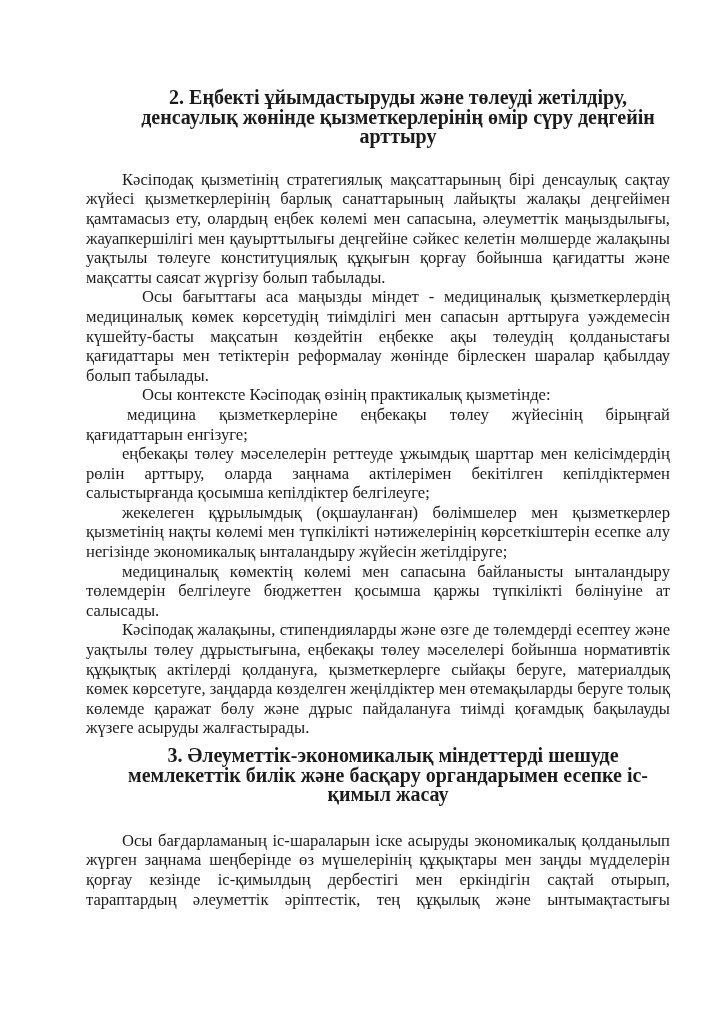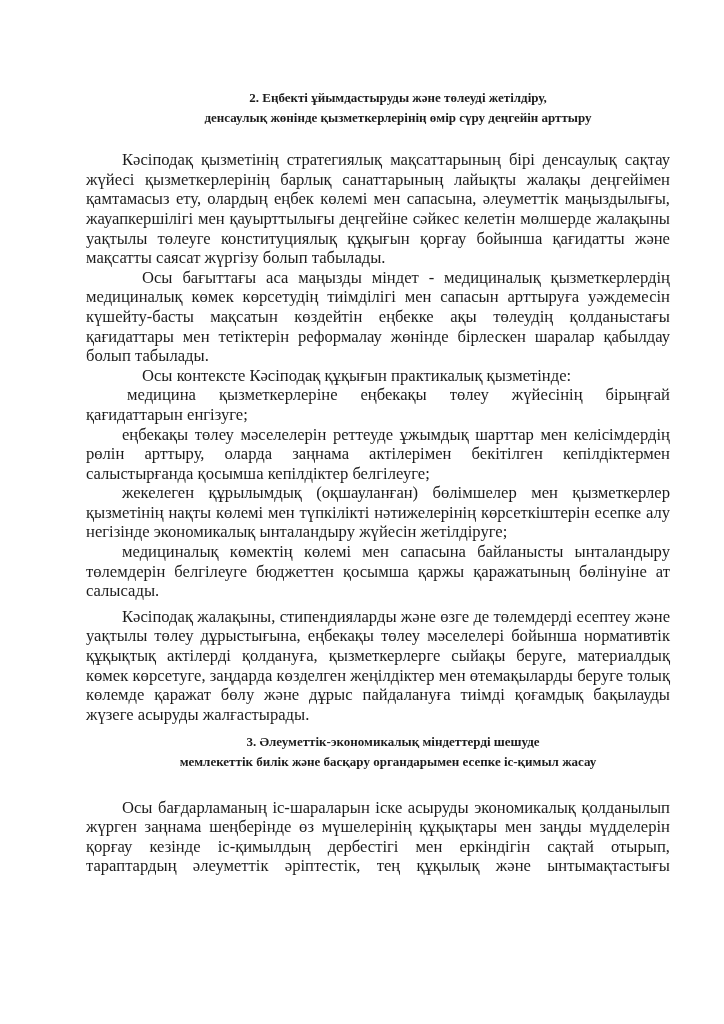--- a/index.html
+++ b/index.html
@@ -4,49 +4,49 @@
 <style>
   html, body { margin: 0; padding: 0; background: #ffffff; }
   body { width: 724px; height: 1024px; overflow: hidden; position: relative; }
   .page {
     position: absolute; left: 86px; top: 88px; width: 584px;
     font-family: "Liberation Serif", serif;
     font-size: 16.6px; line-height: 19.6px; color: #1c1c1c;
   }
   .heading {
     font-weight: bold; text-align: center; margin: 0;
-    font-size: 13px; line-height: 19.6px;
+    font-size: 20px; line-height: 19.6px;
   }
   .h2 { margin-bottom: 23px; padding-left: 40px; }
   .h3 { margin-top: 8px; margin-bottom: 26px; padding-left: 20px; }
   .h3 .l1 { display:block; padding-left: 10px; }
   .heading .l1, .heading .l2 { display: block; }
   p { margin: 0; text-align: justify; text-indent: 36px; }
   p.ind2 { text-indent: 56px; }
   p.ind3 { text-indent: 41px; font-family: Liberation Serif, serif; }
-  p.gap { margin-top: 6px; }
+  p.gap { }
   p.last-justify { text-align-last: justify; }
 </style>
 </head>
 <body>
 
 <div class="page">
 
   <h2 class="heading h2">
     <span class="l1">2. Еңбекті ұйымдастыруды және төлеуді жетілдіру,</span>
     <span class="l2">денсаулық жөнінде қызметкерлерінің өмір сүру деңгейін арттыру</span>
   </h2>
 
   <p>Кәсіподақ қызметінің стратегиялық мақсаттарының бірі денсаулық сақтау жүйесі қызметкерлерінің барлық санаттарының лайықты жалақы деңгейімен қамтамасыз ету, олардың еңбек көлемі мен сапасына, әлеуметтік маңыздылығы, жауапкершілігі мен қауырттылығы деңгейіне сәйкес келетін мөлшерде жалақыны уақтылы төлеуге конституциялық құқығын қорғау бойынша қағидатты және мақсатты саясат жүргізу болып табылады.</p>
   <p class="ind2">Осы бағыттағы аса маңызды міндет - медициналық қызметкерлердің медициналық көмек көрсетудің тиімділігі мен сапасын арттыруға уәждемесін күшейту-басты мақсатын көздейтін еңбекке ақы төлеудің қолданыстағы қағидаттары мен тетіктерін реформалау жөнінде бірлескен шаралар қабылдау болып табылады.</p>
-  <p class="ind2">Осы контексте Кәсіподақ құқығын практикалық қызметінде:</p>
+  <p class="ind2">Осы контексте Кәсіподақ өзінің практикалық қызметінде:</p>
   <p class="ind3">медицина қызметкерлеріне еңбекақы төлеу жүйесінің бірыңғай қағидаттарын енгізуге;</p>
   <p>еңбекақы төлеу мәселелерін реттеуде ұжымдық шарттар мен келісімдердің рөлін арттыру, оларда заңнама актілерімен бекітілген кепілдіктермен салыстырғанда қосымша кепілдіктер белгілеуге;</p>
   <p>жекелеген құрылымдық (оқшауланған) бөлімшелер мен қызметкерлер қызметінің нақты көлемі мен түпкілікті нәтижелерінің көрсеткіштерін есепке алу негізінде экономикалық ынталандыру жүйесін жетілдіруге;</p>
-  <p>медициналық көмектің көлемі мен сапасына байланысты ынталандыру төлемдерін белгілеуге бюджеттен қосымша қаржы қаражатының  бөлінуіне ат салысады.</p>
+  <p>медициналық көмектің көлемі мен сапасына байланысты ынталандыру төлемдерін белгілеуге бюджеттен қосымша қаржы түпкілікті  бөлінуіне ат салысады.</p>
   <p class="gap">Кәсіподақ жалақыны, стипендияларды және өзге де төлемдерді есептеу және уақтылы төлеу дұрыстығына, еңбекақы төлеу мәселелері бойынша нормативтік құқықтық актілерді қолдануға, қызметкерлерге сыйақы беруге, материалдық көмек көрсетуге, заңдарда көзделген жеңілдіктер мен өтемақыларды беруге толық көлемде қаражат бөлу және дұрыс пайдалануға тиімді қоғамдық бақылауды жүзеге асыруды жалғастырады.</p>
 
   <h2 class="heading h3">
     <span class="l1">3. Әлеуметтік-экономикалық міндеттерді шешуде</span>
     <span class="l2">мемлекеттік билік және басқару органдарымен есепке іс-қимыл жасау</span>
   </h2>
 
   <p class="last-justify">Осы бағдарламаның іс-шараларын іске асыруды экономикалық қолданылып жүрген заңнама шеңберінде өз мүшелерінің құқықтары мен заңды мүдделерін қорғау кезінде іс-қимылдың дербестігі мен еркіндігін сақтай отырып, тараптардың әлеуметтік әріптестік, тең құқылық және ынтымақтастығы</p>
 
 </div>

